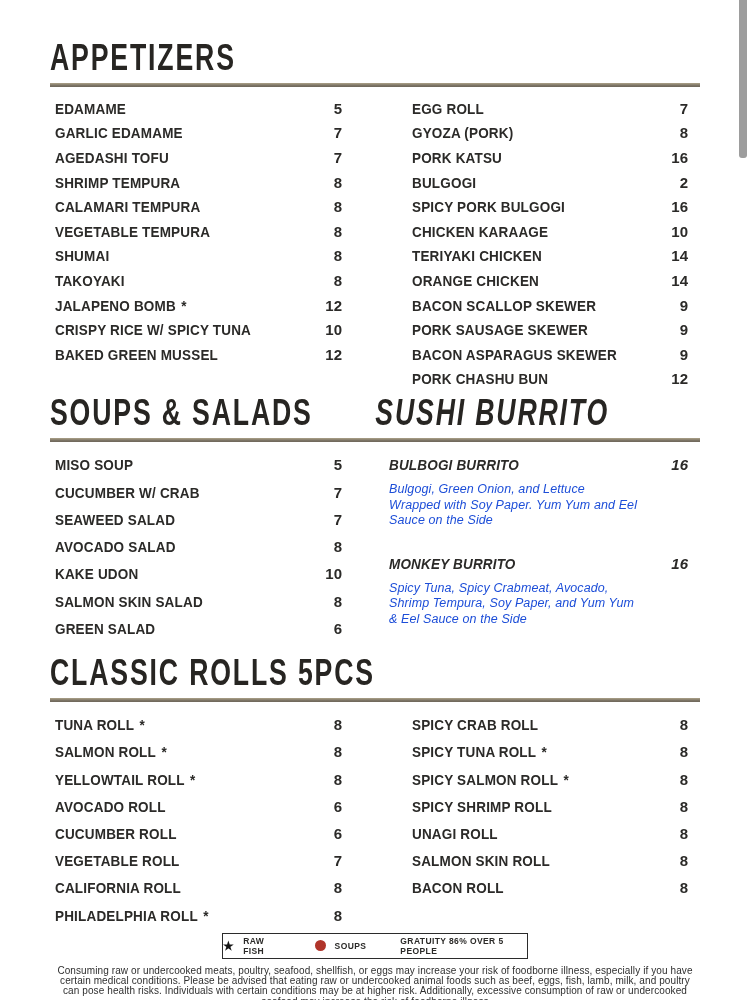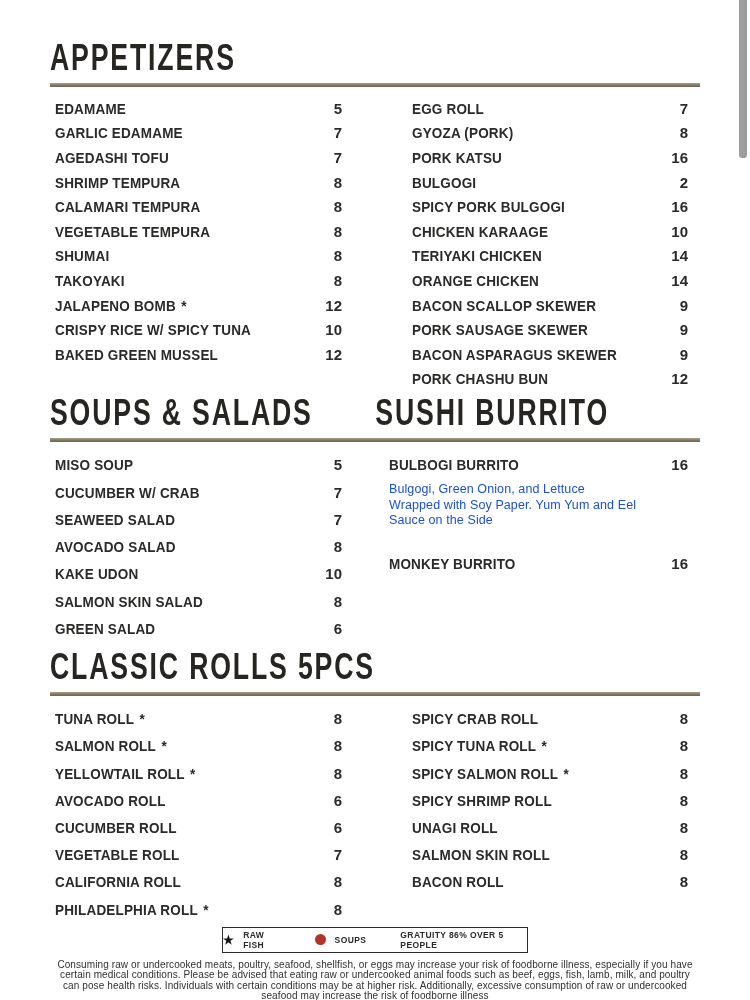--- a/index.html
+++ b/index.html
@@ -37,21 +37,21 @@
   .s-rolls .menu-row{ height:27.2px; }
   .item-name {
     display:inline-block; font-size:15px; font-weight:bold; letter-spacing:0.2px;
     white-space:nowrap; transform:scaleX(0.9); transform-origin:left center;
     flex:1 1 auto; min-width:0; color:#2b2a28;
   }
   .marker { margin-left:6px; font-weight:bold; }
   .price { font-size:15px; font-weight:bold; flex:0 0 auto; color:#2b2a28; }
   .two-up { display:flex; margin-top:2px; }
   .half { width:312px; flex:0 0 312px; }
-  .half:last-child { flex:1 1 auto; }
+  .half:last-child { flex:1 1 auto;font-style:italic; }
   .indent-title { padding-left:18px; }
   .burrito-item { margin-bottom:21px; }
   .burrito-head { height:24px; }
   .desc {
     margin:4px 0 0 0; padding-left:27px; width:248px; box-sizing:content-box;
     font-size:12.5px; font-weight:normal; letter-spacing:0.1px;
     line-height:15.4px; color:#1d4ed8;
   }
   .s-rolls { margin-top:5px; }
   .legend {
@@ -257,20 +257,21 @@
                 <span class="price">16</span>
               </div>
               <p class="desc">Bulgogi, Green Onion, and Lettuce Wrapped with Soy Paper. Yum Yum and Eel Sauce on the Side</p>
             </div>
 
             <div class="burrito-item">
               <div class="menu-row burrito-head">
                 <span class="item-name"><span>MONKEY BURRITO</span></span>
                 <span class="price">16</span>
               </div>
+              <p class="desc">Spicy Tuna, Spicy Crabmeat, Avocado, Shrimp Tempura, Soy Paper, and Yum Yum &amp; Eel Sauce on the Side</p>
             </div>
           </div>
       </section>
     </div>
 
     <section class="s-rolls">
       <h1 class="title">CLASSIC ROLLS 5PCS</h1>
       <div class="rule"></div>
       <div class="columns">
         <div class="col col-left">

